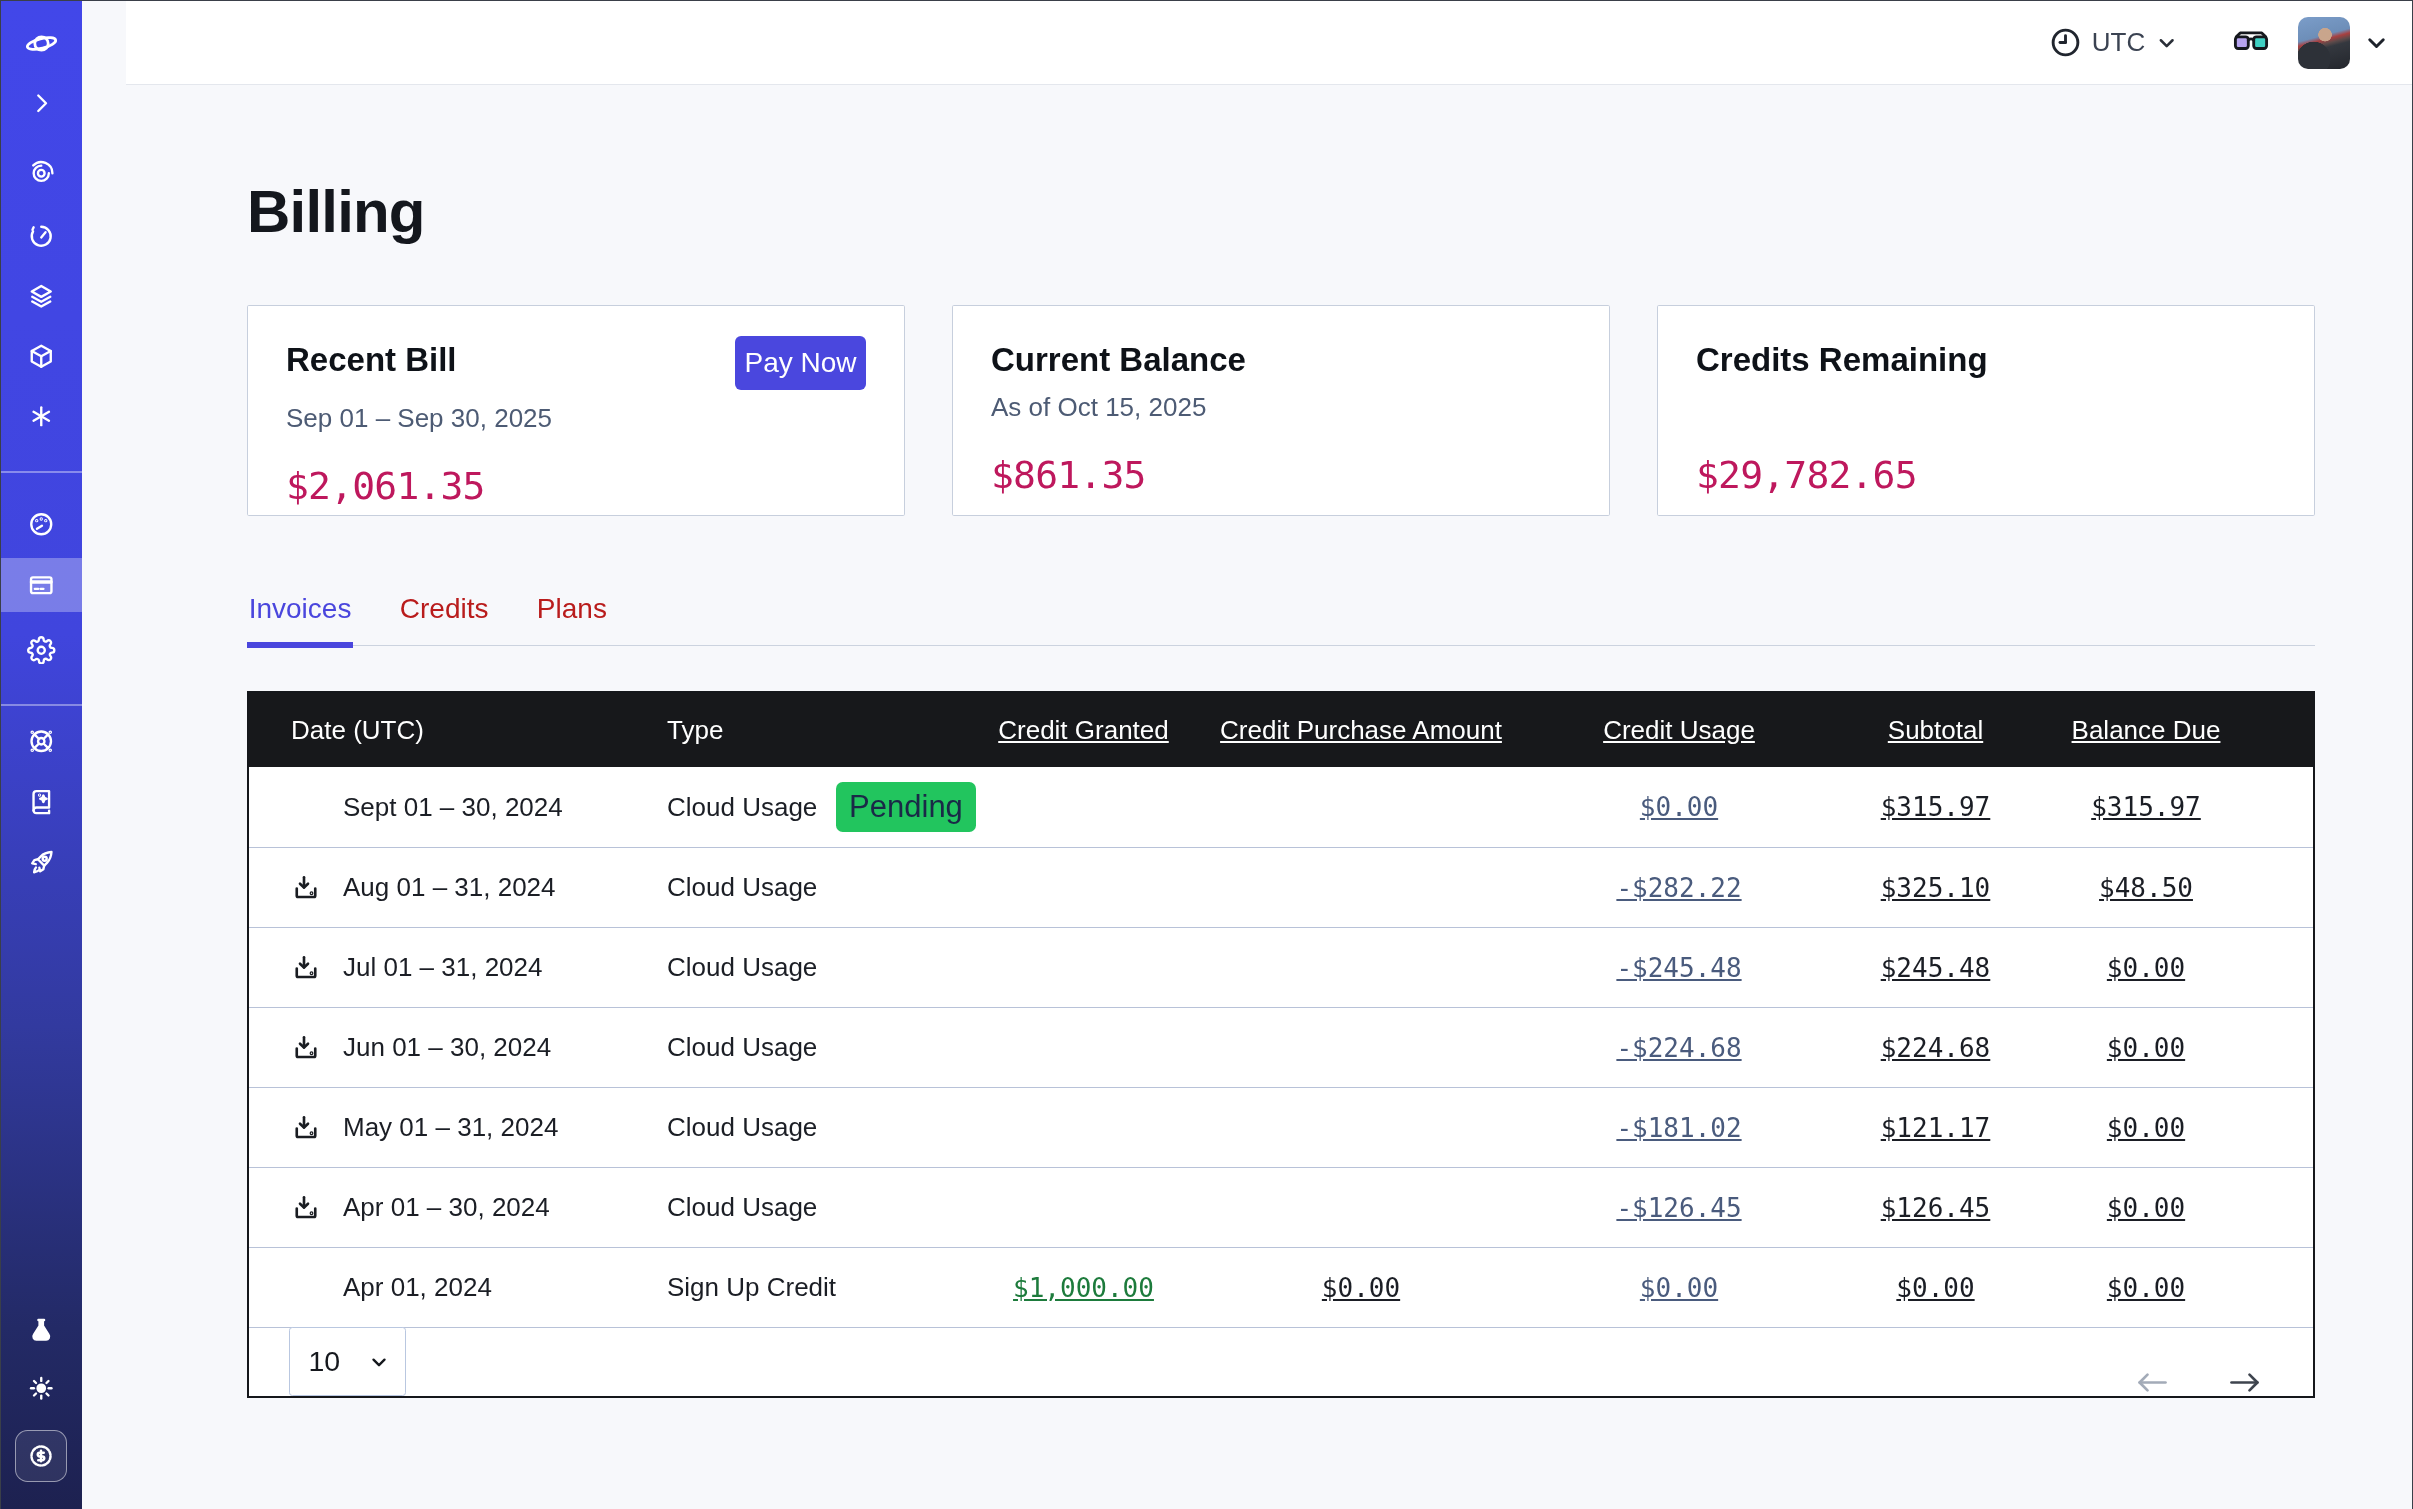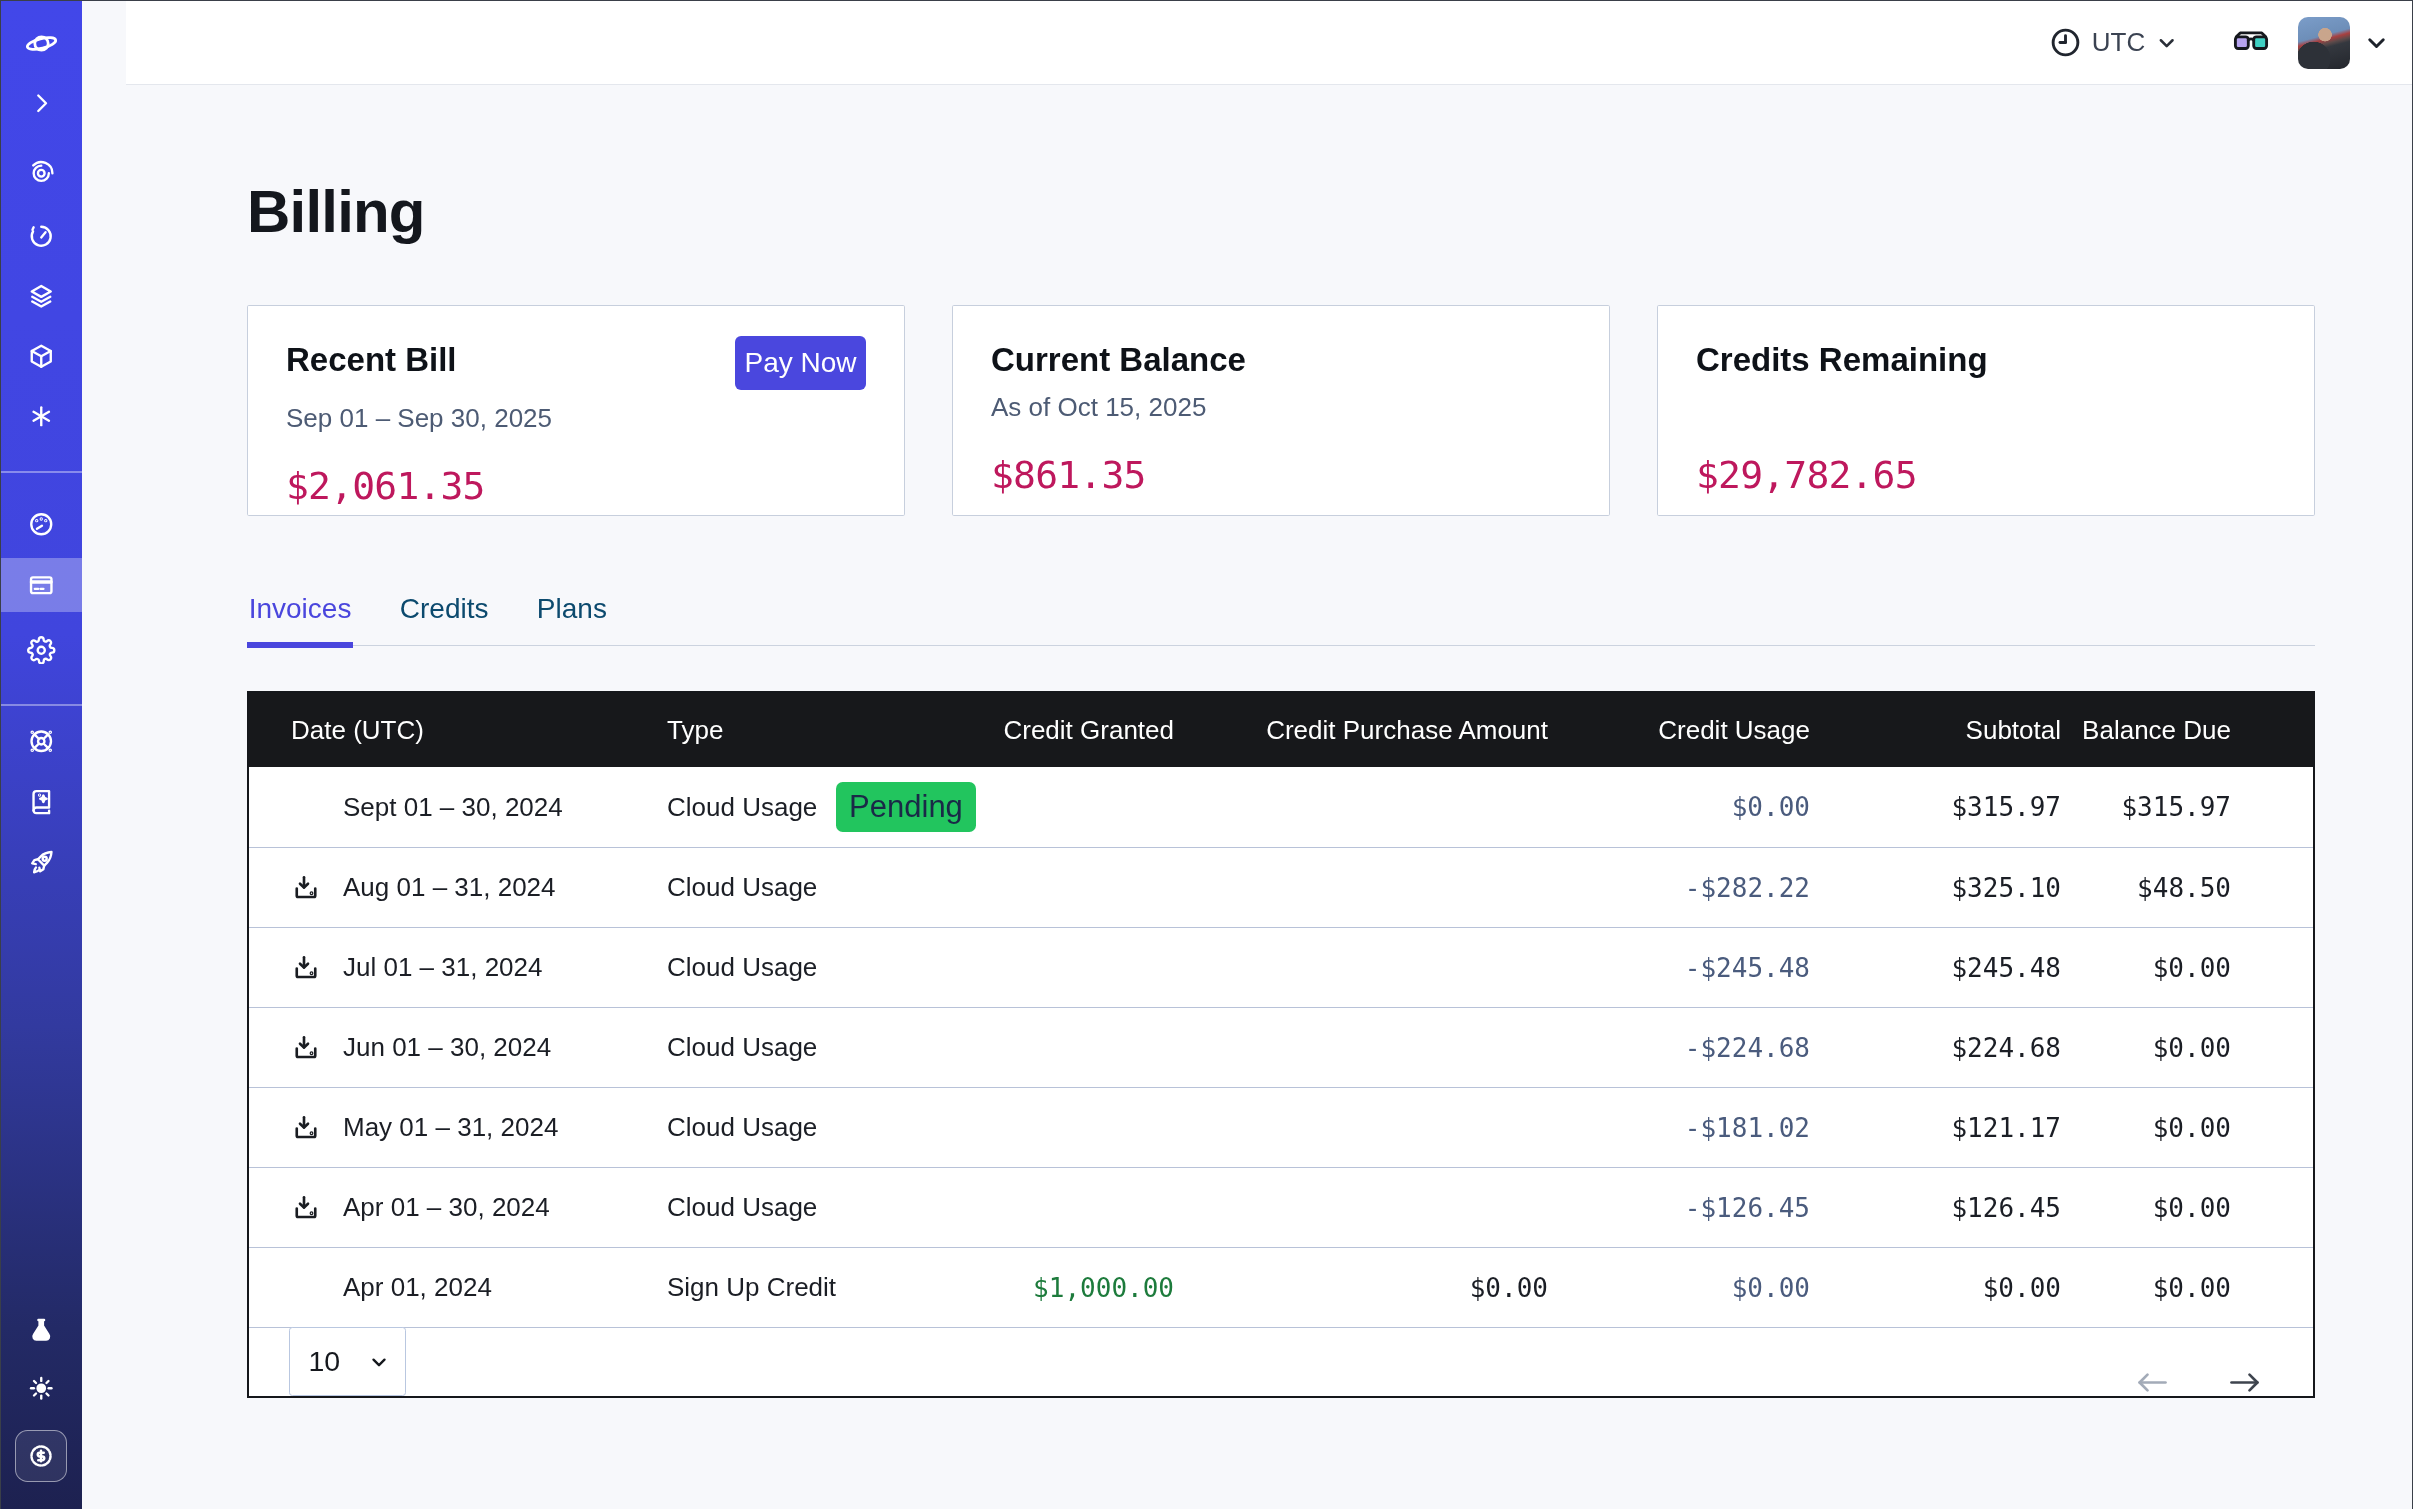--- a/index.html
+++ b/index.html
@@ -50,32 +50,32 @@
   .card-head { display:flex; justify-content:space-between; align-items:flex-start; }
   .card-title { font-size:33px; font-weight:600; color:#0e1218; }
   .card-sub { margin-top:13.4px; font-size:26px; color:#4d5b74; min-height:32px; }
   .card-amount { margin-top:28.5px; font-size:38px; color:#be185d; font-family:"DejaVu Sans Mono", monospace; letter-spacing:-0.8px; }
   .pay-btn { width:131px; height:54px; background:#4a47de; color:#ffffff; border:none; border-radius:6px;
     font-family:"Liberation Sans",sans-serif; font-size:28px; cursor:pointer; margin-top:-5px; }
 
   
   .tabs { display:flex; gap:45px; margin-top:77px; border-bottom:1.7px solid #ccd3df; }
   .tab { background:none; border:none; cursor:pointer; font-family:"Liberation Sans",sans-serif;
-    font-size:28px; font-weight:500; color:#0c4a6e; padding:0 1.7px 20px 1.7px; position:relative; }
+    font-size:28px; font-weight:500; color:#b91c1c; padding:0 1.7px 20px 1.7px; position:relative; }
   .tab.active { color:#4a46dd; }
   .tab.active::after { content:""; position:absolute; left:0; right:0; bottom:-3.3px; height:5.9px; background:#4a46dd; }
 
   
   .invoice-table { margin-top:45px; border:2.5px solid #15171b; background:#ffffff; }
   .thead, .trow { display:grid; grid-template-columns:418px 326px 181px 374px 262px 251px minmax(0,1fr);
     align-items:center; padding-right:82px; }
   .thead { background:#17181b; height:74px; color:#ffffff; font-size:26px; font-weight:500; }
   .th { white-space:nowrap; }
   .th-date { padding-left:42px; }
-  .num { text-align:right; }
+  .num { text-align:center;text-decoration:underline; }
   .trow { height:80px; background:#ffffff; border-top:1.7px solid #b8c2d8; font-size:26px; color:#1b1e25; }
   .trow:first-child { border-top:none; }
   .cell-date { display:flex; align-items:center; gap:22px; padding-left:42px; white-space:nowrap; }
   .dl-btn { background:none; border:none; cursor:pointer; width:30px; height:30px; flex:0 0 30px; display:flex; }
   .dl-btn svg { width:30px; height:30px; stroke:#1a1d22; fill:none; stroke-width:2.1; stroke-linecap:round; stroke-linejoin:round; }
   .dl-btn.hidden-icon { visibility:hidden; }
   .cell-type { display:flex; align-items:center; gap:18.4px; white-space:nowrap; }
   .badge { background:#22c55e; color:#1a2947; font-size:31px; padding:6.7px 13.4px; border-radius:6.7px; }
   .mono { font-family:"DejaVu Sans Mono", monospace; }
   .cell-usage { color:#4a5b7d; }

